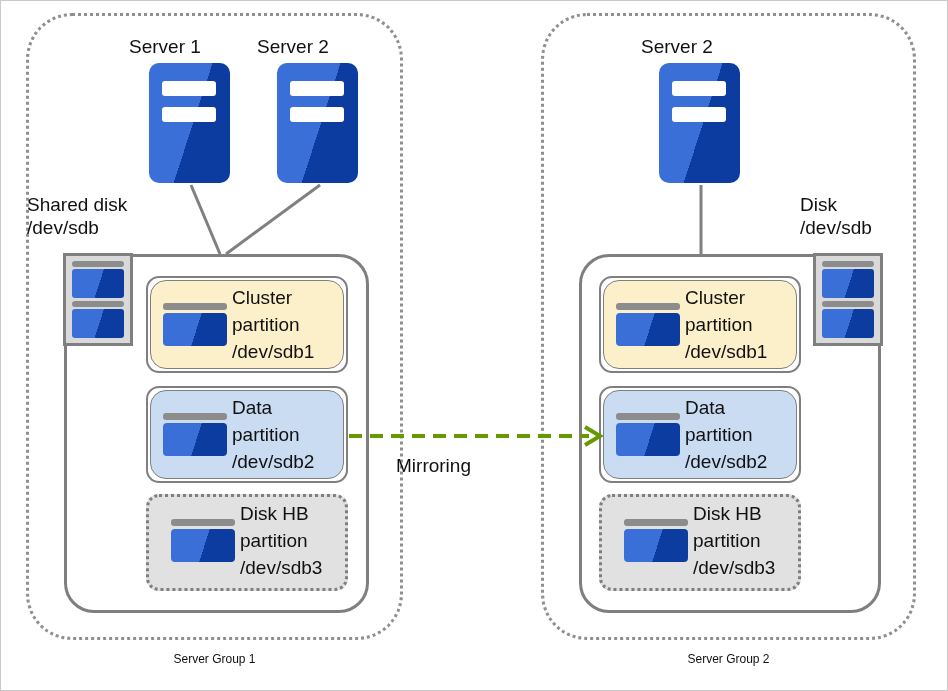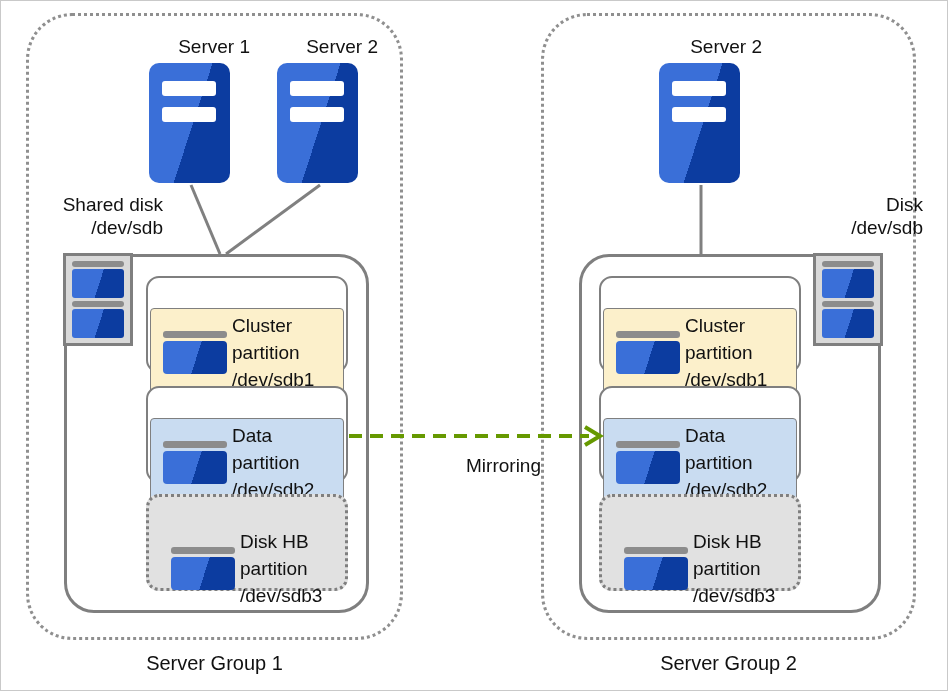--- a/index.html
+++ b/index.html
@@ -58,38 +58,37 @@
   .partition.double{
     border:2.5px solid #7f7f7f;
     background:#ffffff;
     padding:2px;
   }
   .partition.dotted{
     border:3px dotted #7f7f7f;
   }
   .partition-inner{
     width:100%;height:100%;
-    border-radius:4px;
+    border-radius:16px;
     box-sizing:border-box;
     position:relative;
-    margin-top:28px;
   }
   .partition.double .partition-inner{border:1.5px solid #7f7f7f;}
   .fill-cream{background:#fcf0cb;}
   .fill-blue{background:#c9dcf1;}
   .partition.dotted{background:#e1e1e1;padding-left:10px;}
   
   .part-disk{position:absolute;left:12px;top:22px;width:64px;}
   .part-disk .bar{height:7px;background:#8c8c8c;border-radius:3px;margin-bottom:3px;}
   .part-disk .platter{height:33px;border-radius:4px;
     background:linear-gradient(108deg,#3a6fd8 52%,#0c3ca0 52%);}
   .part-text{position:absolute;left:81px;top:3px;font-size:19px;line-height:27px;white-space:nowrap;}
   
-  .lbl{font-size:19px;line-height:23px;text-align:right;z-index:2;}
-  .lbl-big{font-size:20px;text-align:center;z-index:2;}
+  .lbl{font-size:19px;line-height:23px;text-align:left;z-index:2;}
+  .lbl-big{font-size:12px;text-align:center;z-index:2;}
   svg{position:absolute;left:0;top:0;}
   #wires{z-index:1;}
   #mirror-arrow{z-index:6;}
 </style>
 </head>
 <body>
 
 <div id="canvas">
 
   <svg id="wires" width="946" height="689">

